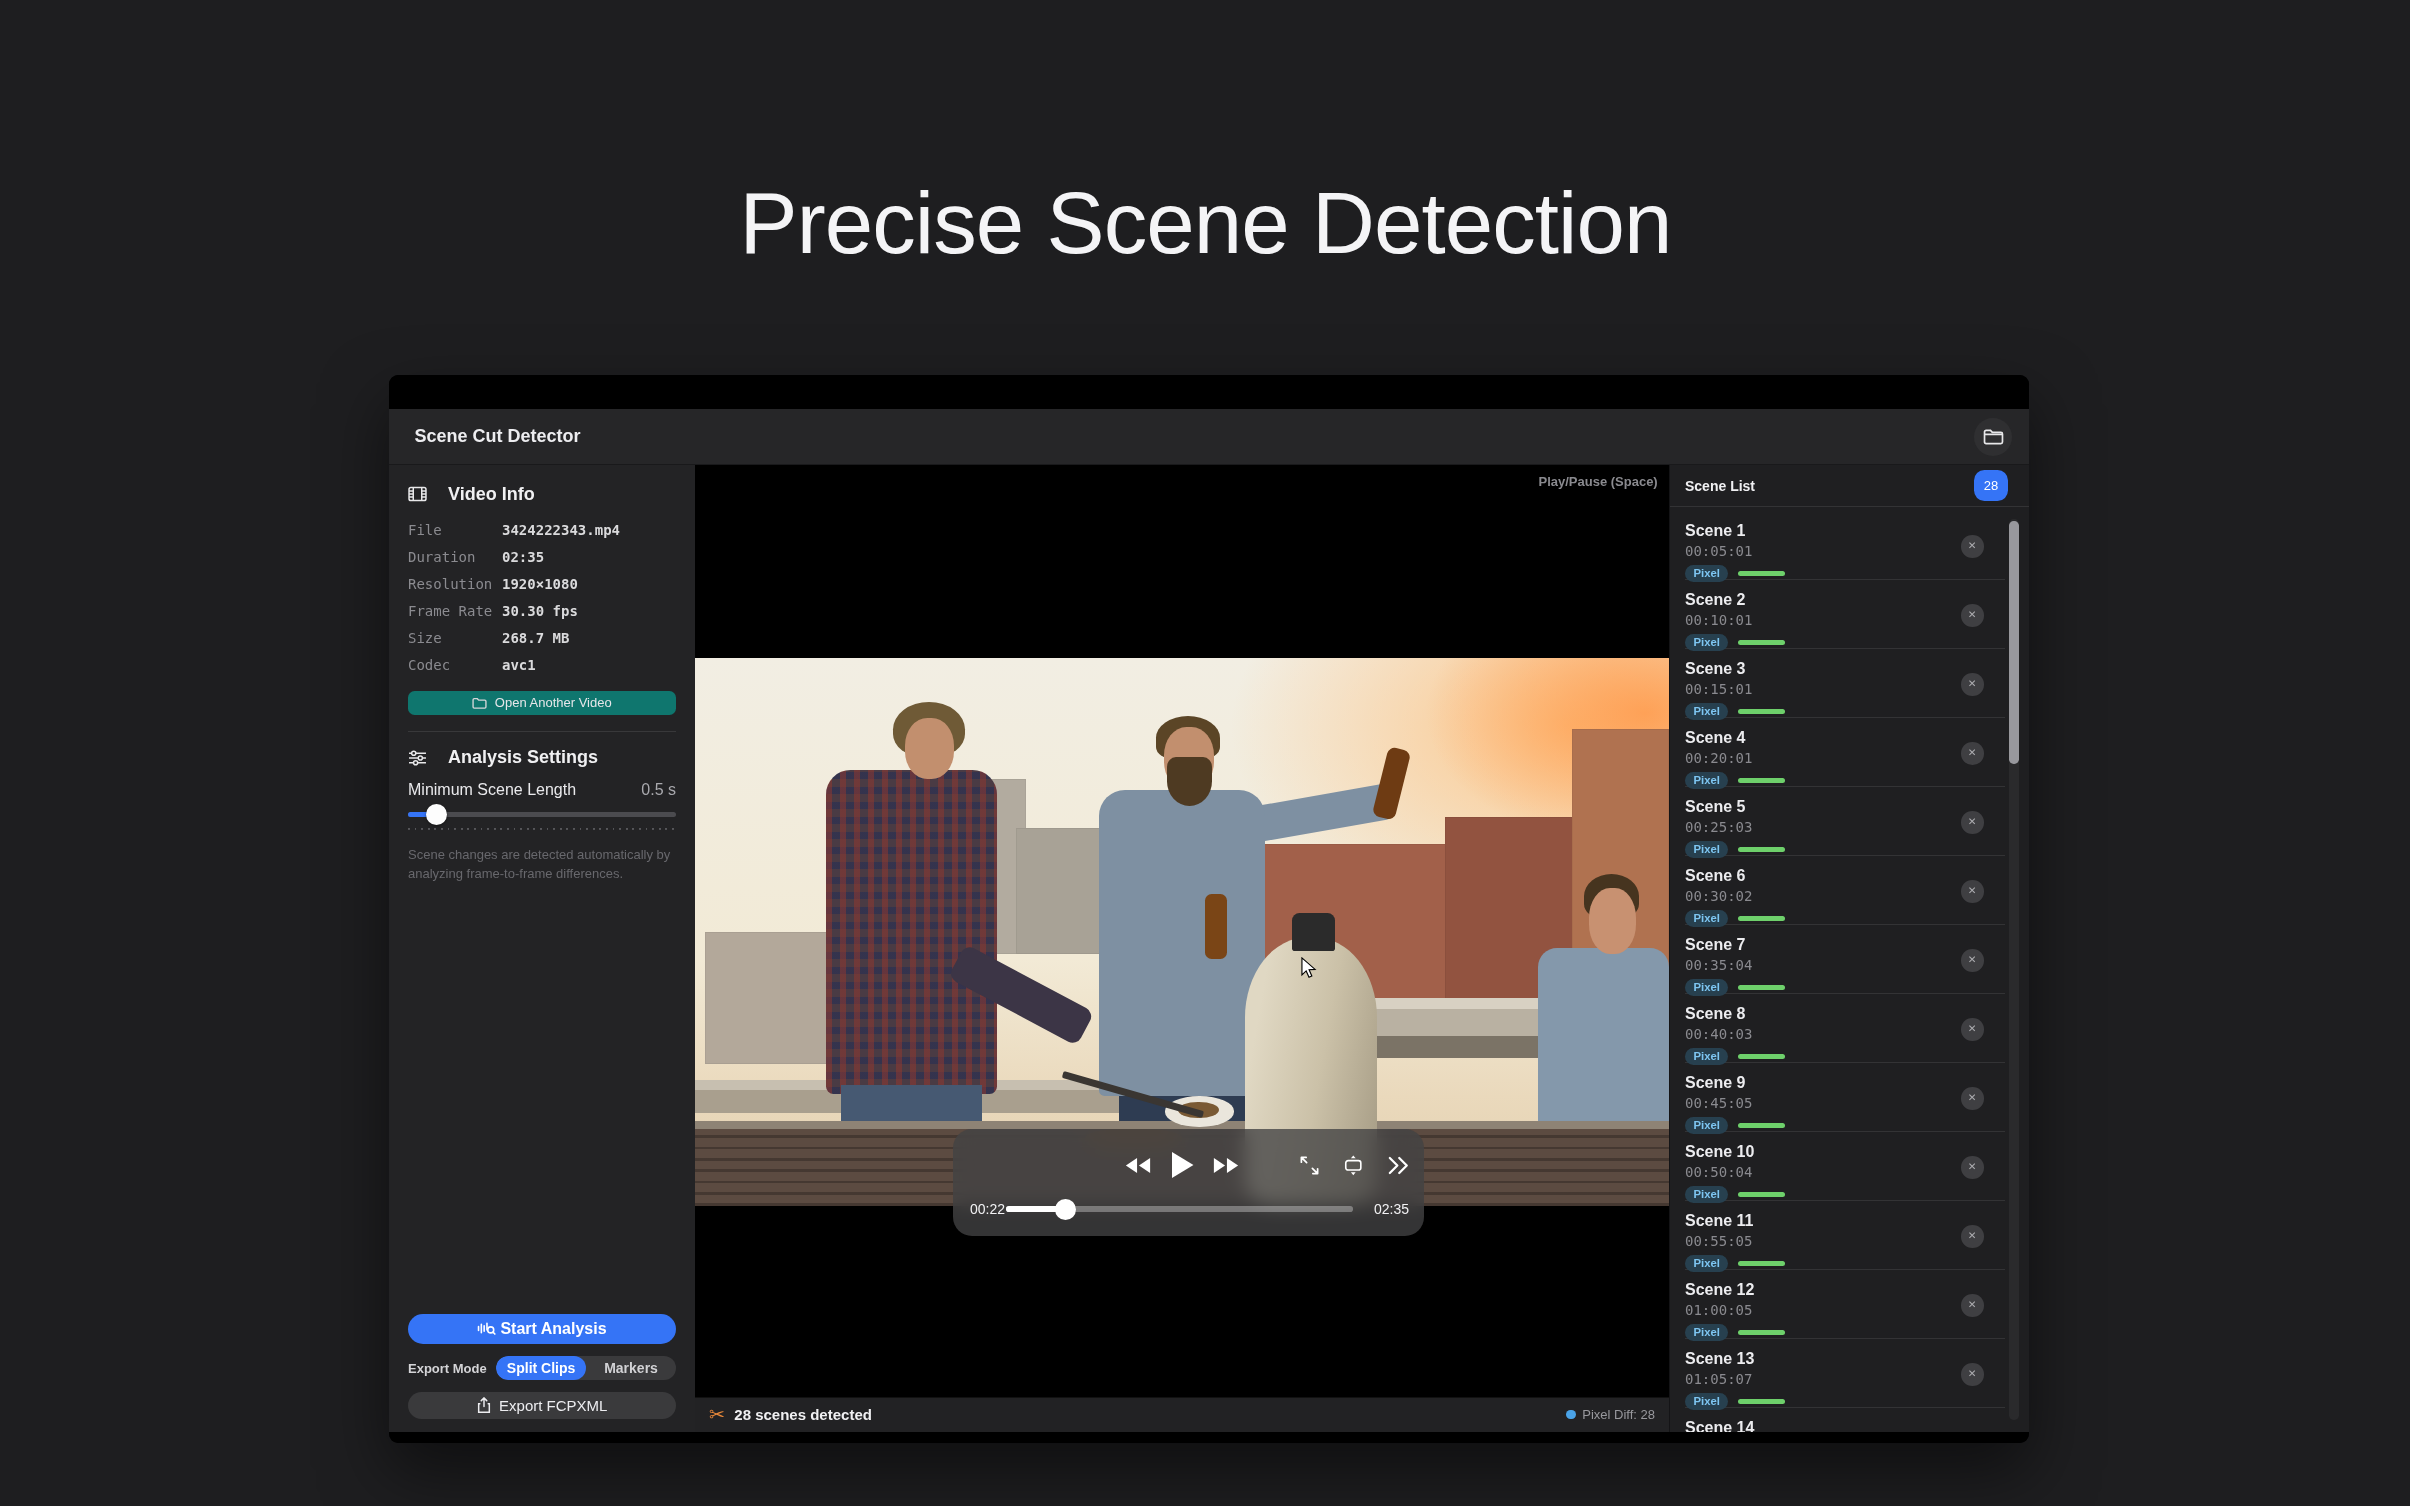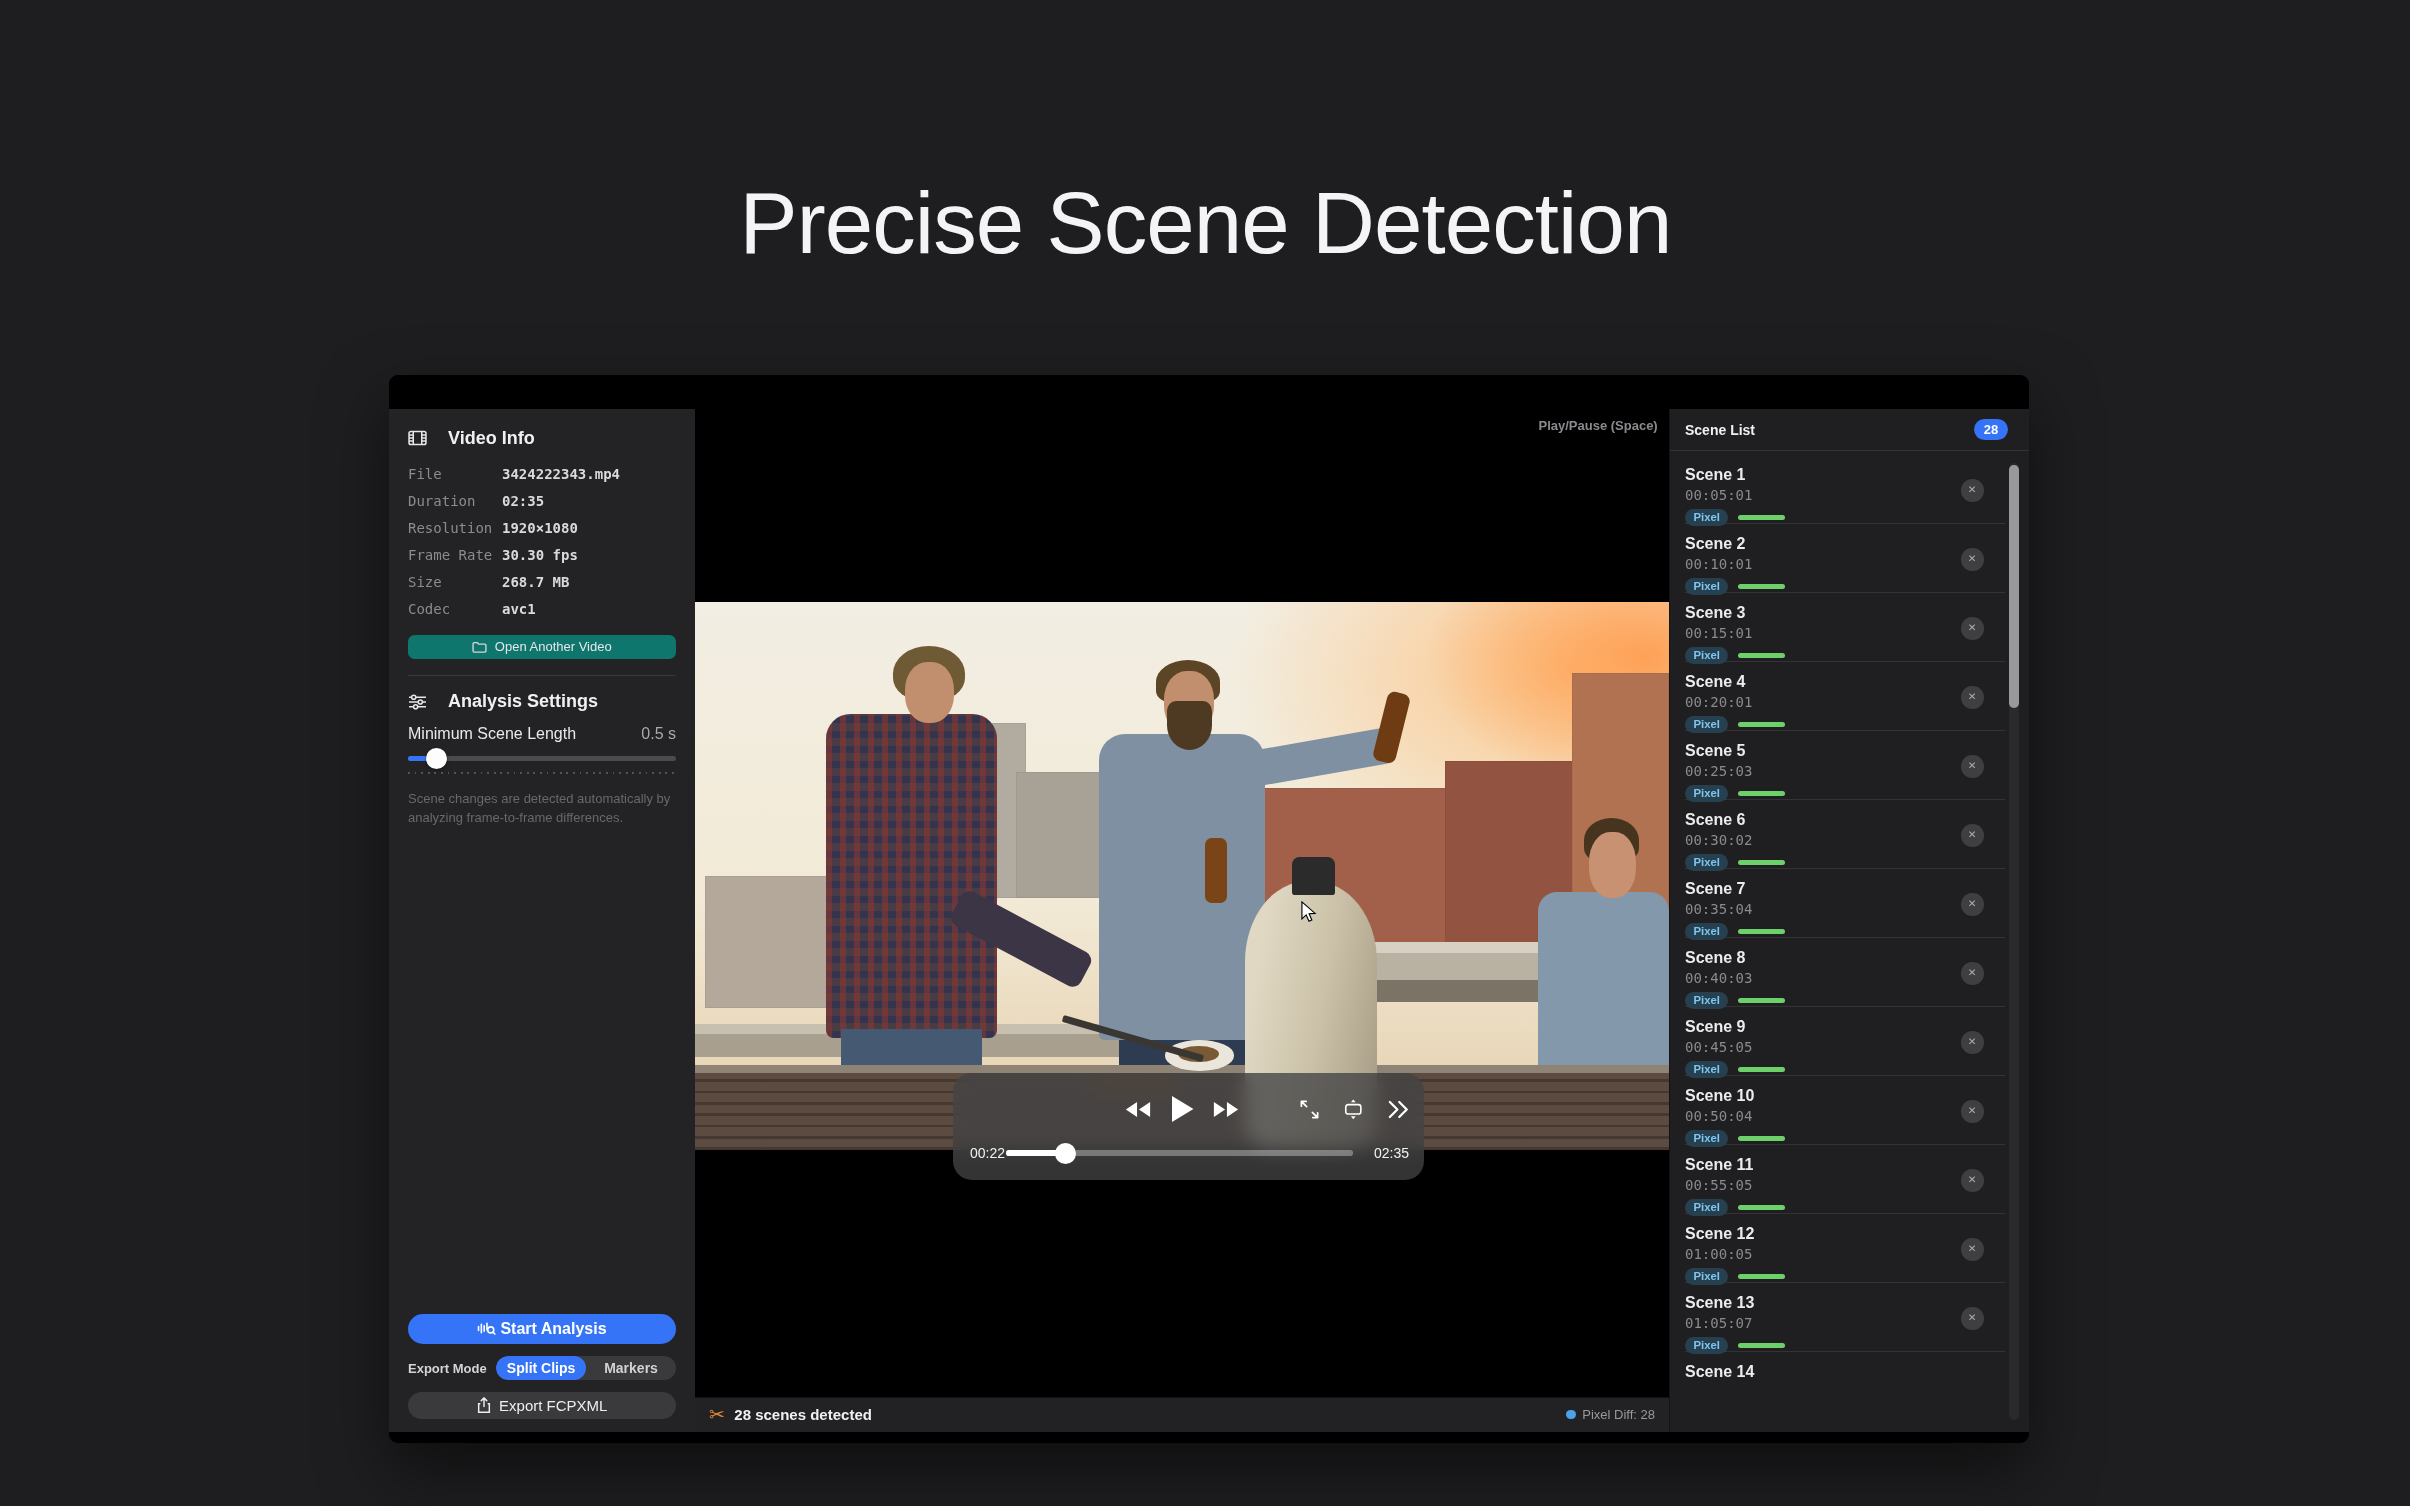--- a/index.html
+++ b/index.html
@@ -162,22 +162,22 @@
   .t-time { position:absolute; top:3.8px; font-size:14px; color:#f2f2f4; }
   .t-time.cur { left:17px; } .t-time.tot { right:15px; }
   .t-track { position:absolute; left:53px; top:9.4px; width:347px; height:5.6px; border-radius:2.8px; background:rgba(255,255,255,.32); cursor:pointer; }
   .t-fill { position:absolute; left:0; top:0; height:5.6px; border-radius:2.8px; background:#fff; }
   .t-thumb { position:absolute; top:-7.5px; width:21px; height:21px; border-radius:50%; background:#fff; }
 
   
   .scene-panel { flex:1; background:#1f1f21; border-left:0.9px solid #141416; position:relative; display:flex; flex-direction:column; overflow:hidden; }
   .scene-head { height:42px; flex:none; display:flex; align-items:center; padding:0 21px 0 15px; border-bottom:0.9px solid #333335; }
   .scene-head-title { font-size:14px; font-weight:700; color:#f0f0f2; flex:1; }
-  .count-badge { min-width:34px; height:21px; padding:0 9.4px; border-radius:10.4px; background:var(--accent);
-    color:#fff; font-size:13px; font-weight:700; display:flex; align-items:center; justify-content:center;margin-left:8px; }
+  .count-badge { min-width:34px; height:31px; padding:0 9.4px; border-radius:10.4px; background:var(--accent);
+    color:#fff; font-size:13px; font-weight:400; display:flex; align-items:center; justify-content:center;margin-left:8px; }
   .scene-items { flex:1; padding:3.8px 0 0 0; overflow:hidden; position:relative; }
   .scene-item { position:relative; height:69px; margin:0 24.5px 0 15px; border-bottom:0.9px solid #333335; padding-top:11.3px; }
   .scene-item.partial { border-bottom:none; }
   .scene-title { font-size:16px; font-weight:700; color:#ececef; line-height:1.1; }
   .scene-time { font-family:"DejaVu Sans Mono", monospace; font-size:14px; color:#8a8a8f; margin-top:3.8px; }
   .scene-meta { display:flex; align-items:center; margin-top:5.6px; }
   .pixel-badge { background:#27404f; color:var(--badge-text); font-size:11.3px; font-weight:700;
     padding:1.9px 8.5px; border-radius:8.5px; line-height:1.2; }
   .confidence-bar { width:47px; height:4.7px; border-radius:2.8px; background:var(--green); margin-left:9.4px; }
   .scene-delete { position:absolute; right:21px; top:24.5px; width:22.6px; height:22.6px; border-radius:50%;
@@ -190,20 +190,31 @@
 </head>
 <body>
 
 <div class="hero">
   <div class="hero-title">Precise Scene Detection</div>
 </div>
 
 <div class="app-window">
   <div class="win-strip"></div>
 
+  <div class="titlebar">
+    <div class="titlebar-title">Scene Cut Detector</div>
+    <button class="titlebar-btn">
+      <span>
+        <svg width="21" height="17" viewBox="0 0 22 18" fill="none" stroke="#e8e8ea" stroke-width="1.8">
+          <path d="M1.5 4.2 q0-1.7 1.7-1.7 h4.6 l2 2.2 h9 q1.7 0 1.7 1.7 v8.4 q0 1.7-1.7 1.7 h-15.6 q-1.7 0-1.7-1.7 z"></path>
+          <path d="M1.5 6.8 h19"></path>
+        </svg>
+      </span>
+    </button>
+  </div>
 
   <div class="content">
 
     <div class="sidebar">
       <div class="section-head">
         <span>
           <svg width="19" height="16" viewBox="0 0 20 17" fill="none" stroke="#e8e8ea" stroke-width="1.6">
             <rect x="1" y="1.5" width="18" height="14" rx="2"></rect>
             <path d="M5.5 1.5 v14 M14.5 1.5 v14 M1 5.2 h4.5 M1 8.5 h4.5 M1 11.8 h4.5 M14.5 5.2 H19 M14.5 8.5 H19 M14.5 11.8 H19"></path>
           </svg>

